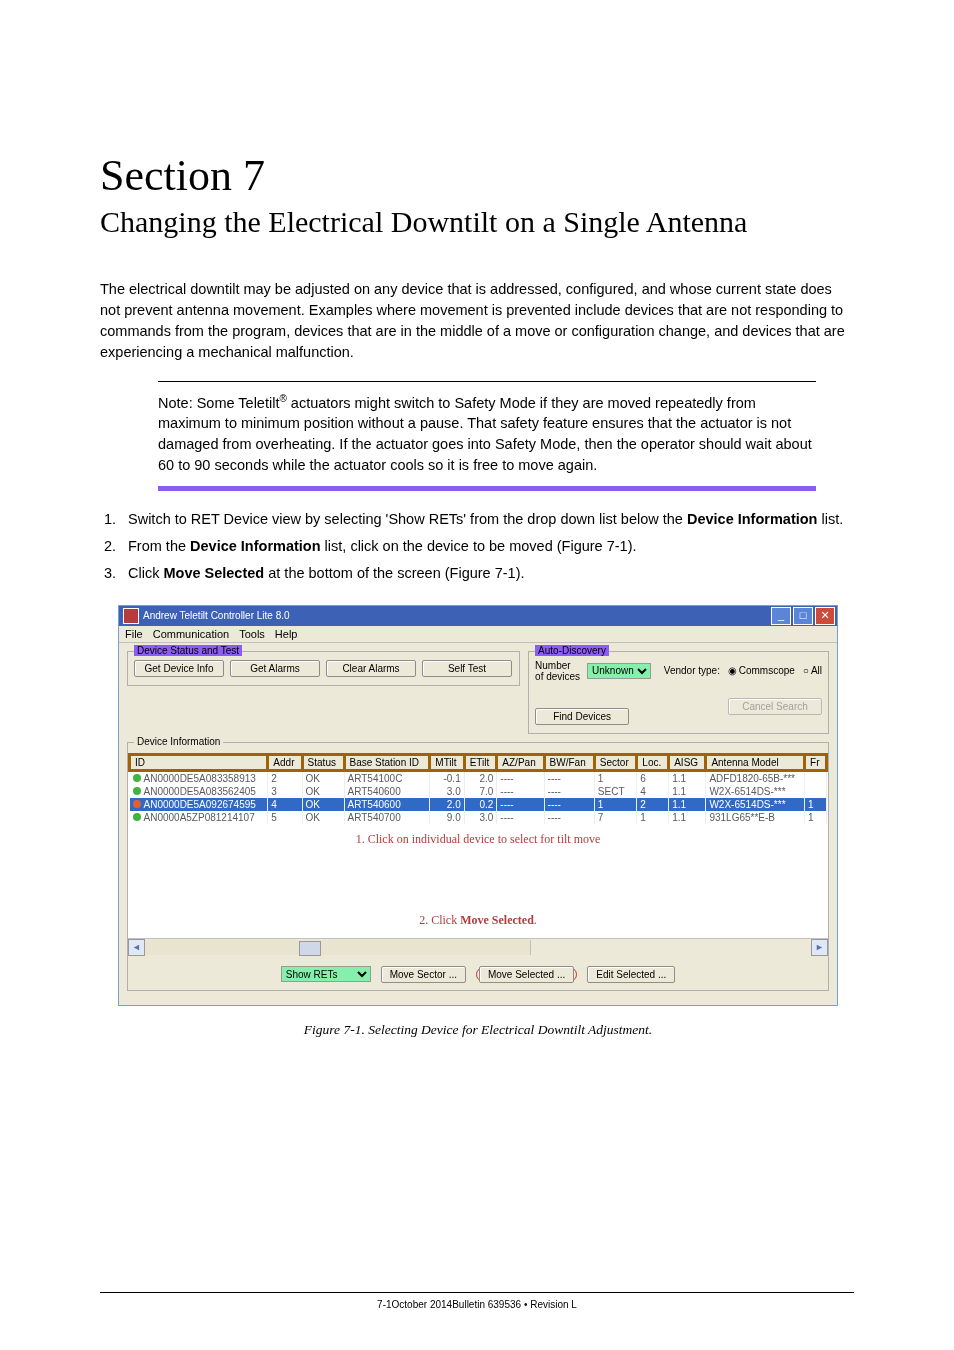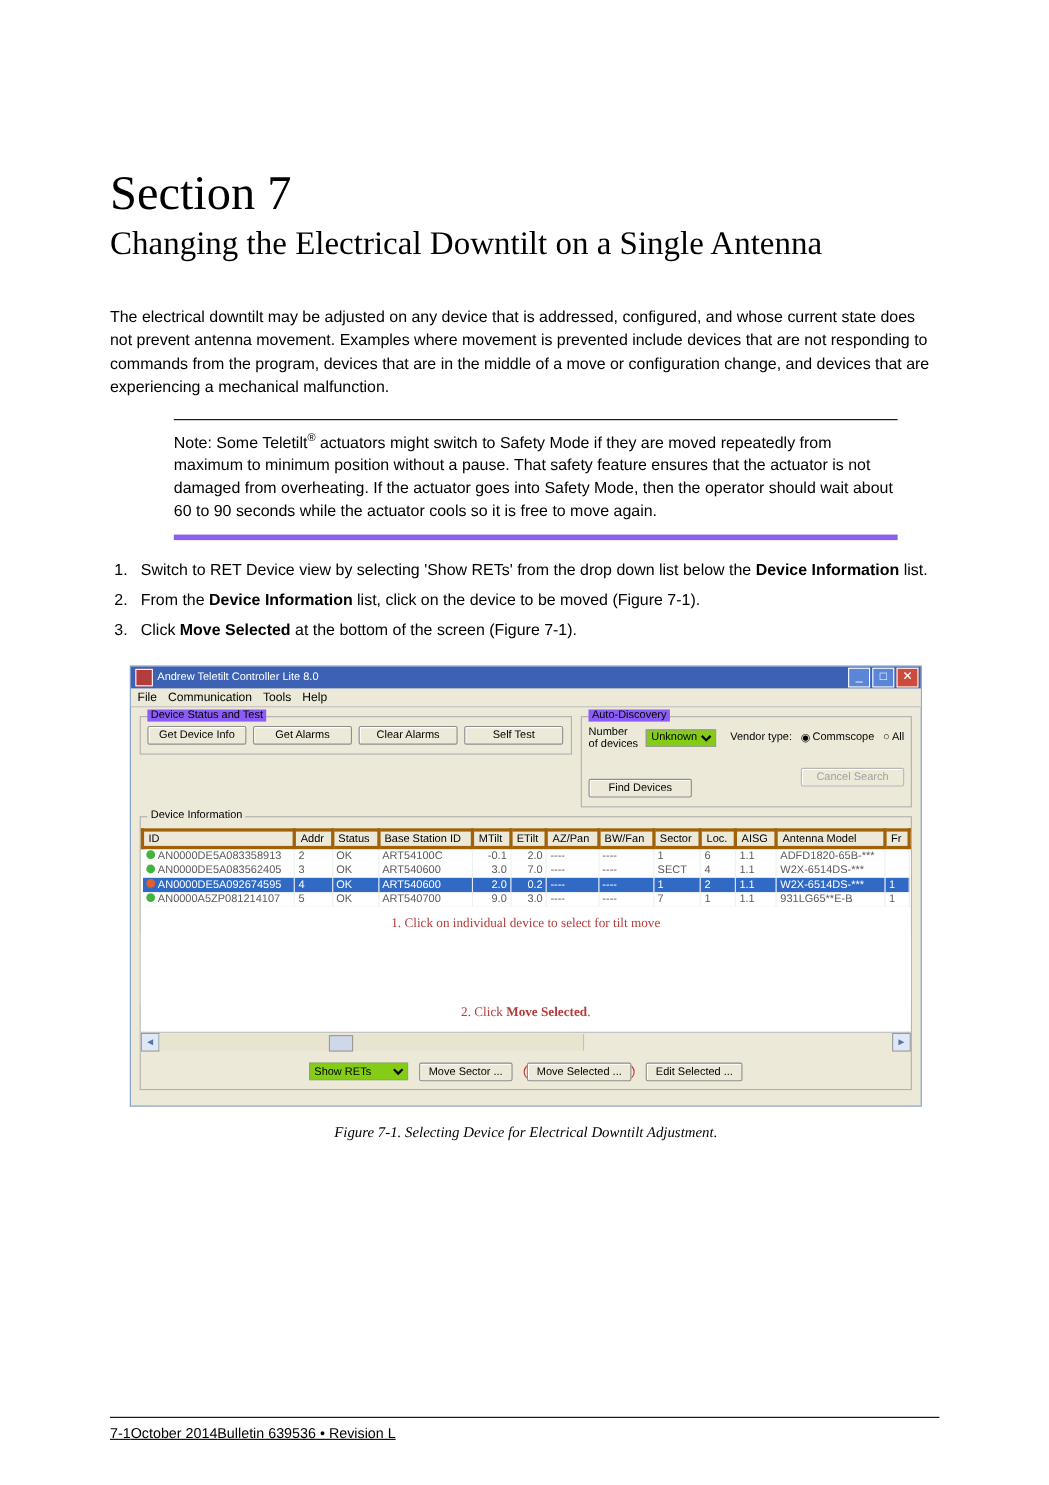--- a/index.html
+++ b/index.html
@@ -111,21 +111,21 @@
     padding:2px 8px;
     font-size:10px;
     min-width:60px;
     text-align:center;
     box-shadow: inset 1px 1px 0 #fff;
   }
   .btn.disabled { color:#a0a0a0; border-color:#b8b8b8;}
   .autodisc .inner { display:flex; flex-direction:column; gap:6px;}
   .autodisc .line1 { display:flex; align-items:center; gap:6px;}
   select.combo {
-    font-size:10px;border:1px solid #999;background:#84cc16;height:16px;
+    font-size:10px;border:1px solid #999;background:#86efac;height:16px;
   }
   .vendor { display:flex; align-items:center; gap:8px; font-size:10px;}
   .radio { display:inline-flex; align-items:center; gap:2px;}
   .dev-info {
     border:1px solid #b0b0b0;
     position:relative;
     padding-top:10px;
   }
   .dev-info .legend{
     position:absolute;top:-7px;left:6px;background:#ece9d8;padding:0 3px;font-size:10px;
@@ -200,24 +200,23 @@
     font-style:italic;
     font-size:13.5px;
     margin-top:16px;
   }
   .footer {
     position:absolute;
     left:100px; right:100px;
     bottom:40px;
     border-top:1px solid #000;
     display:flex;
-    justify-content:flex-start;
-    font-size:13px;
+    justify-content:center;
+    font-size:10px;
     padding-top:6px;
-    text-decoration:underline;
   }
   .status-box { display:flex; gap:6px;}
   .status-box .btn { min-width:72px;}
 </style>
 </head>
 <body>
 
 <div class="page">
   <h1 class="section-head section-num">Section 7</h1>
   <h2 class="section-head section-sub">Changing the Electrical Downtilt on a Single Antenna</h2>

